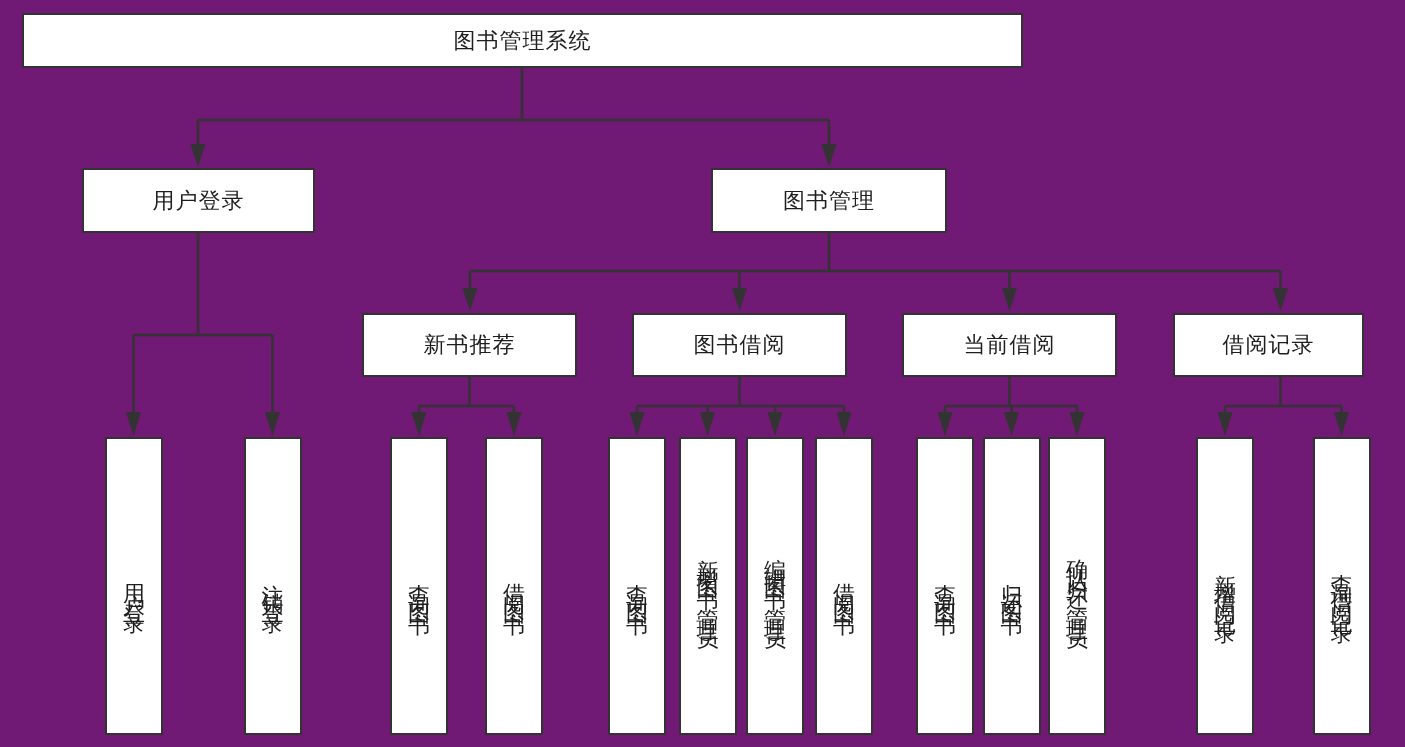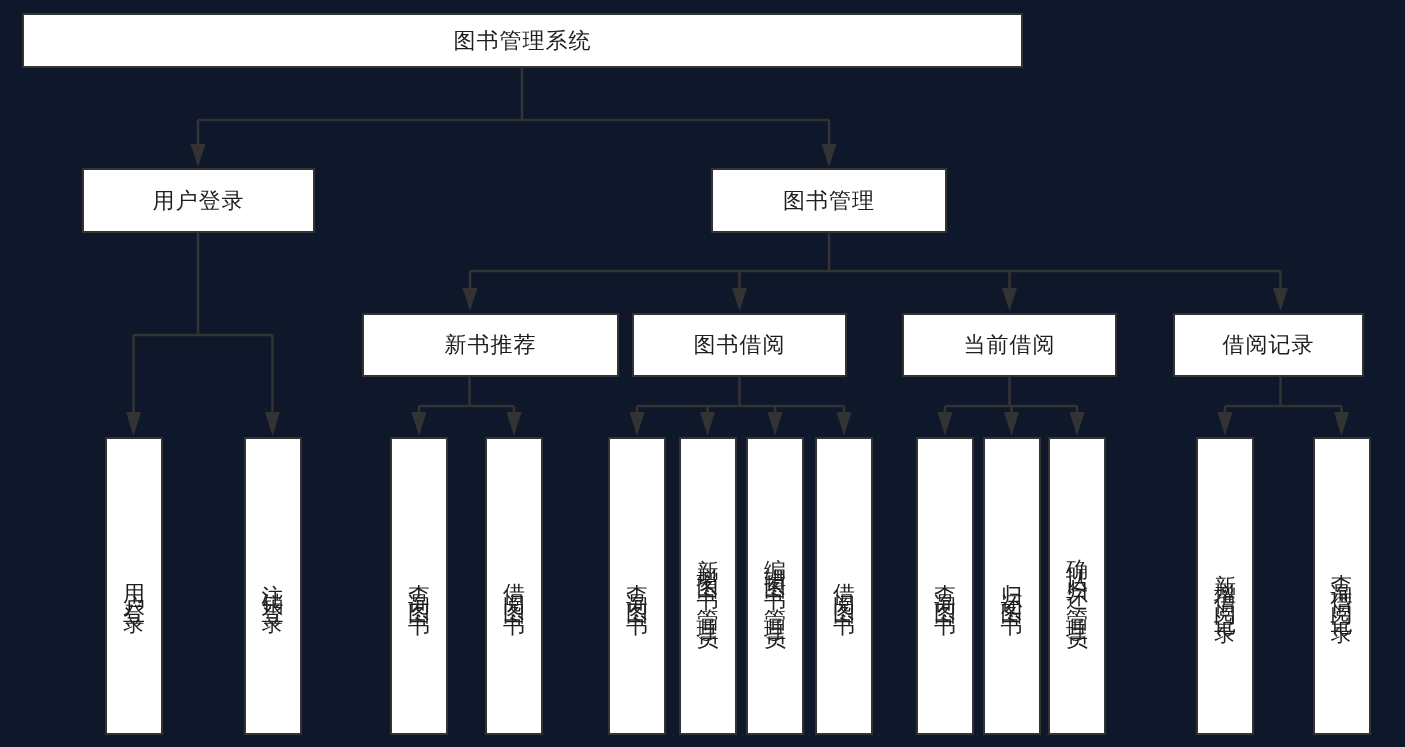--- a/index.html
+++ b/index.html
@@ -1,20 +1,20 @@
 <!DOCTYPE html>
 <html><head>
 <meta charset="utf-8">
 <style>
   html, body { margin: 0; padding: 0; background: #ffffff; }
   #stage {
     position: relative;
     width: 1405px;
     height: 747px;
-    background: #0f172a;
+    background: #701a75;
     overflow: hidden;
     font-family: "Liberation Sans", sans-serif;
   }
   #wires {
     position: absolute;
     left: 0; top: 0;
     width: 1405px; height: 747px;
     z-index: 1;
   }
   .node {
@@ -39,21 +39,21 @@
     font-size: 22px;
     letter-spacing: 10px;
     line-height: 1;
   }
   
   .n-root   { left: 22px;     top: 13px;  width: 1001px; height: 55px; }
   
   .n-login  { left: 82px;     top: 168px; width: 233px;  height: 65px; }
   .n-mgmt   { left: 711px;    top: 168px; width: 236px;  height: 65px; }
   
-  .n-l3a    { left: 362px;    top: 313px; width: 257px;  height: 64px; }
+  .n-l3a    { left: 362px;    top: 313px; width: 215px;  height: 64px; }
   .n-l3b    { left: 632px;    top: 313px; width: 215px;  height: 64px; justify-content: center; }
   .n-l3c    { left: 902px;    top: 313px; width: 215px;  height: 64px; }
   .n-l3d    { left: 1173px;   top: 313px; width: 191px;  height: 64px; }
   
   .leaf     { top: 437px; width: 58px; height: 298px; }
   .c-g1a { left: 105px; }  .c-g1b { left: 243.5px; }
   .c-g2a { left: 390px; }  .c-g2b { left: 485px; }
   .c-g3a { left: 608px; }  .c-g3b { left: 678.5px; } .c-g3c { left: 746px; } .c-g3d { left: 815px; }
   .c-g4a { left: 916px; }  .c-g4b { left: 982.5px; } .c-g4c { left: 1048px; }
   .c-g5a { left: 1196px; } .c-g5b { left: 1312.5px; }

